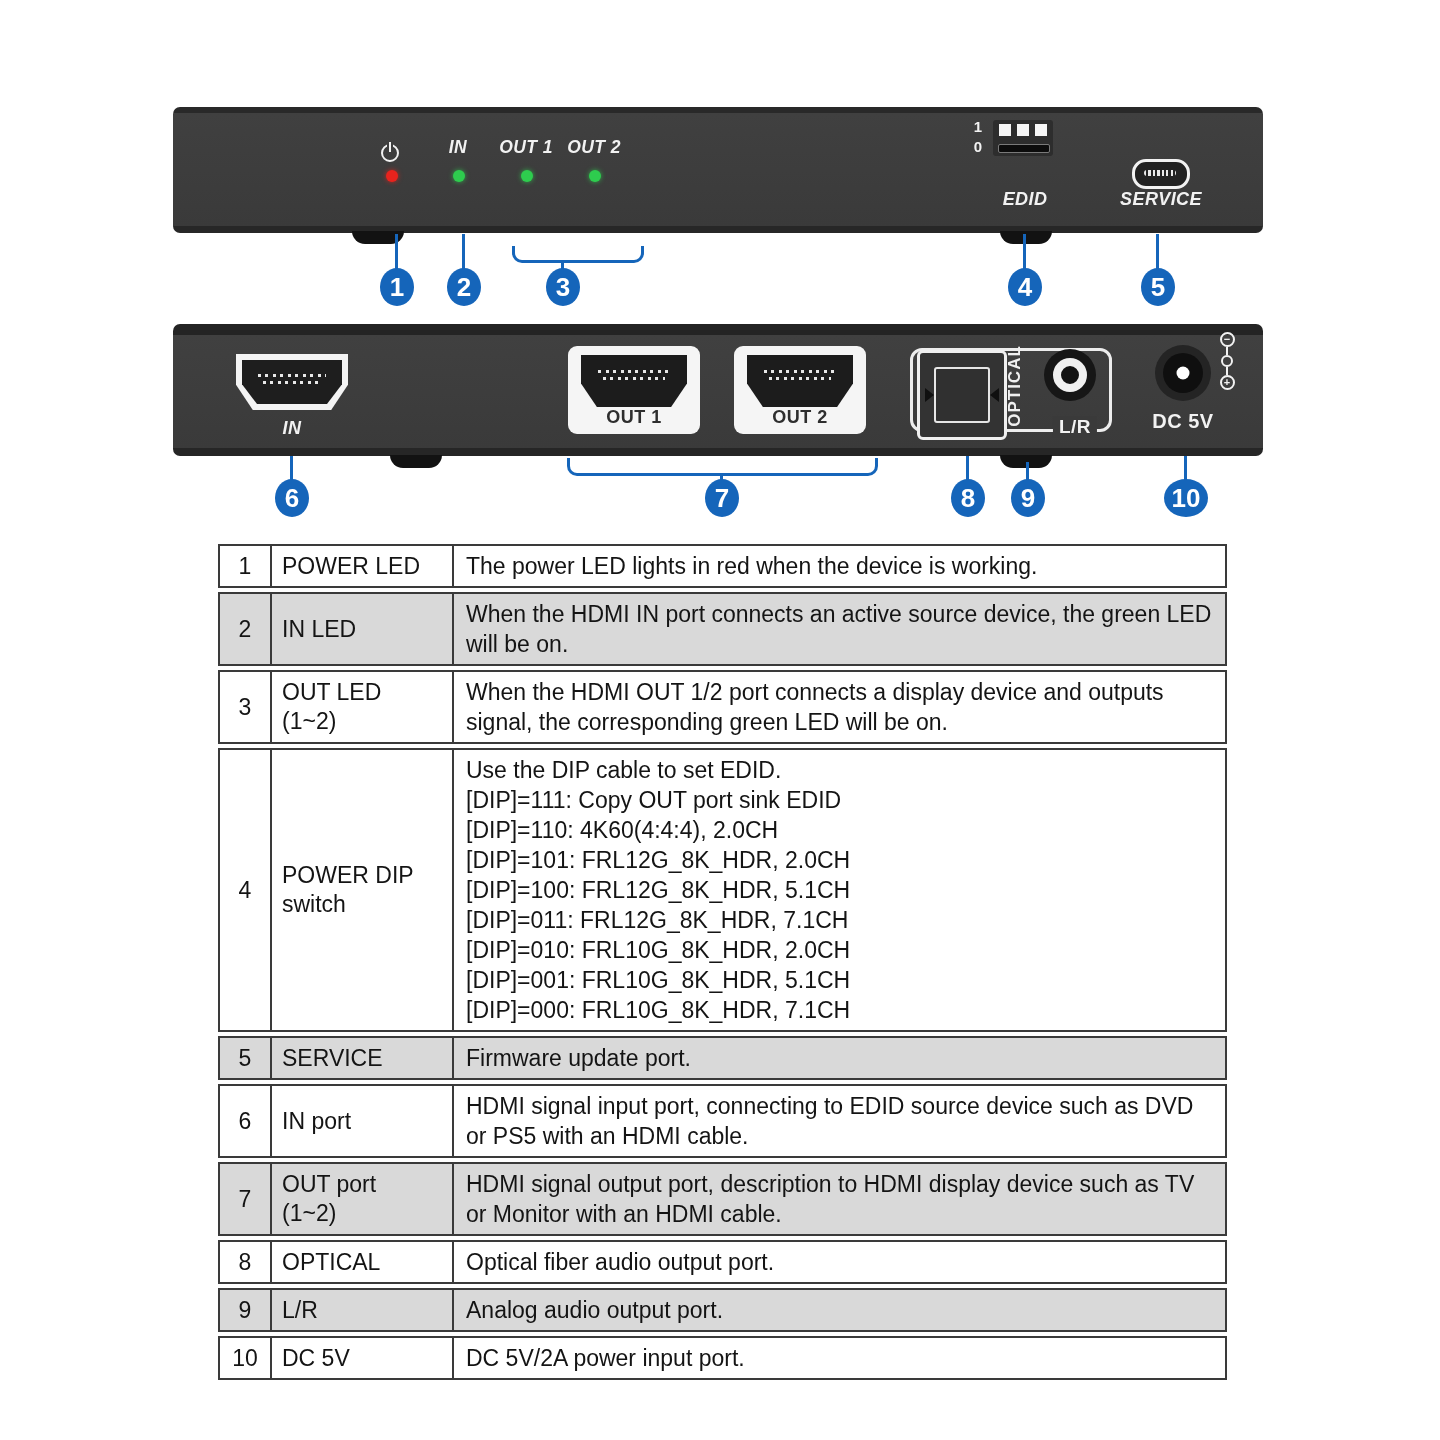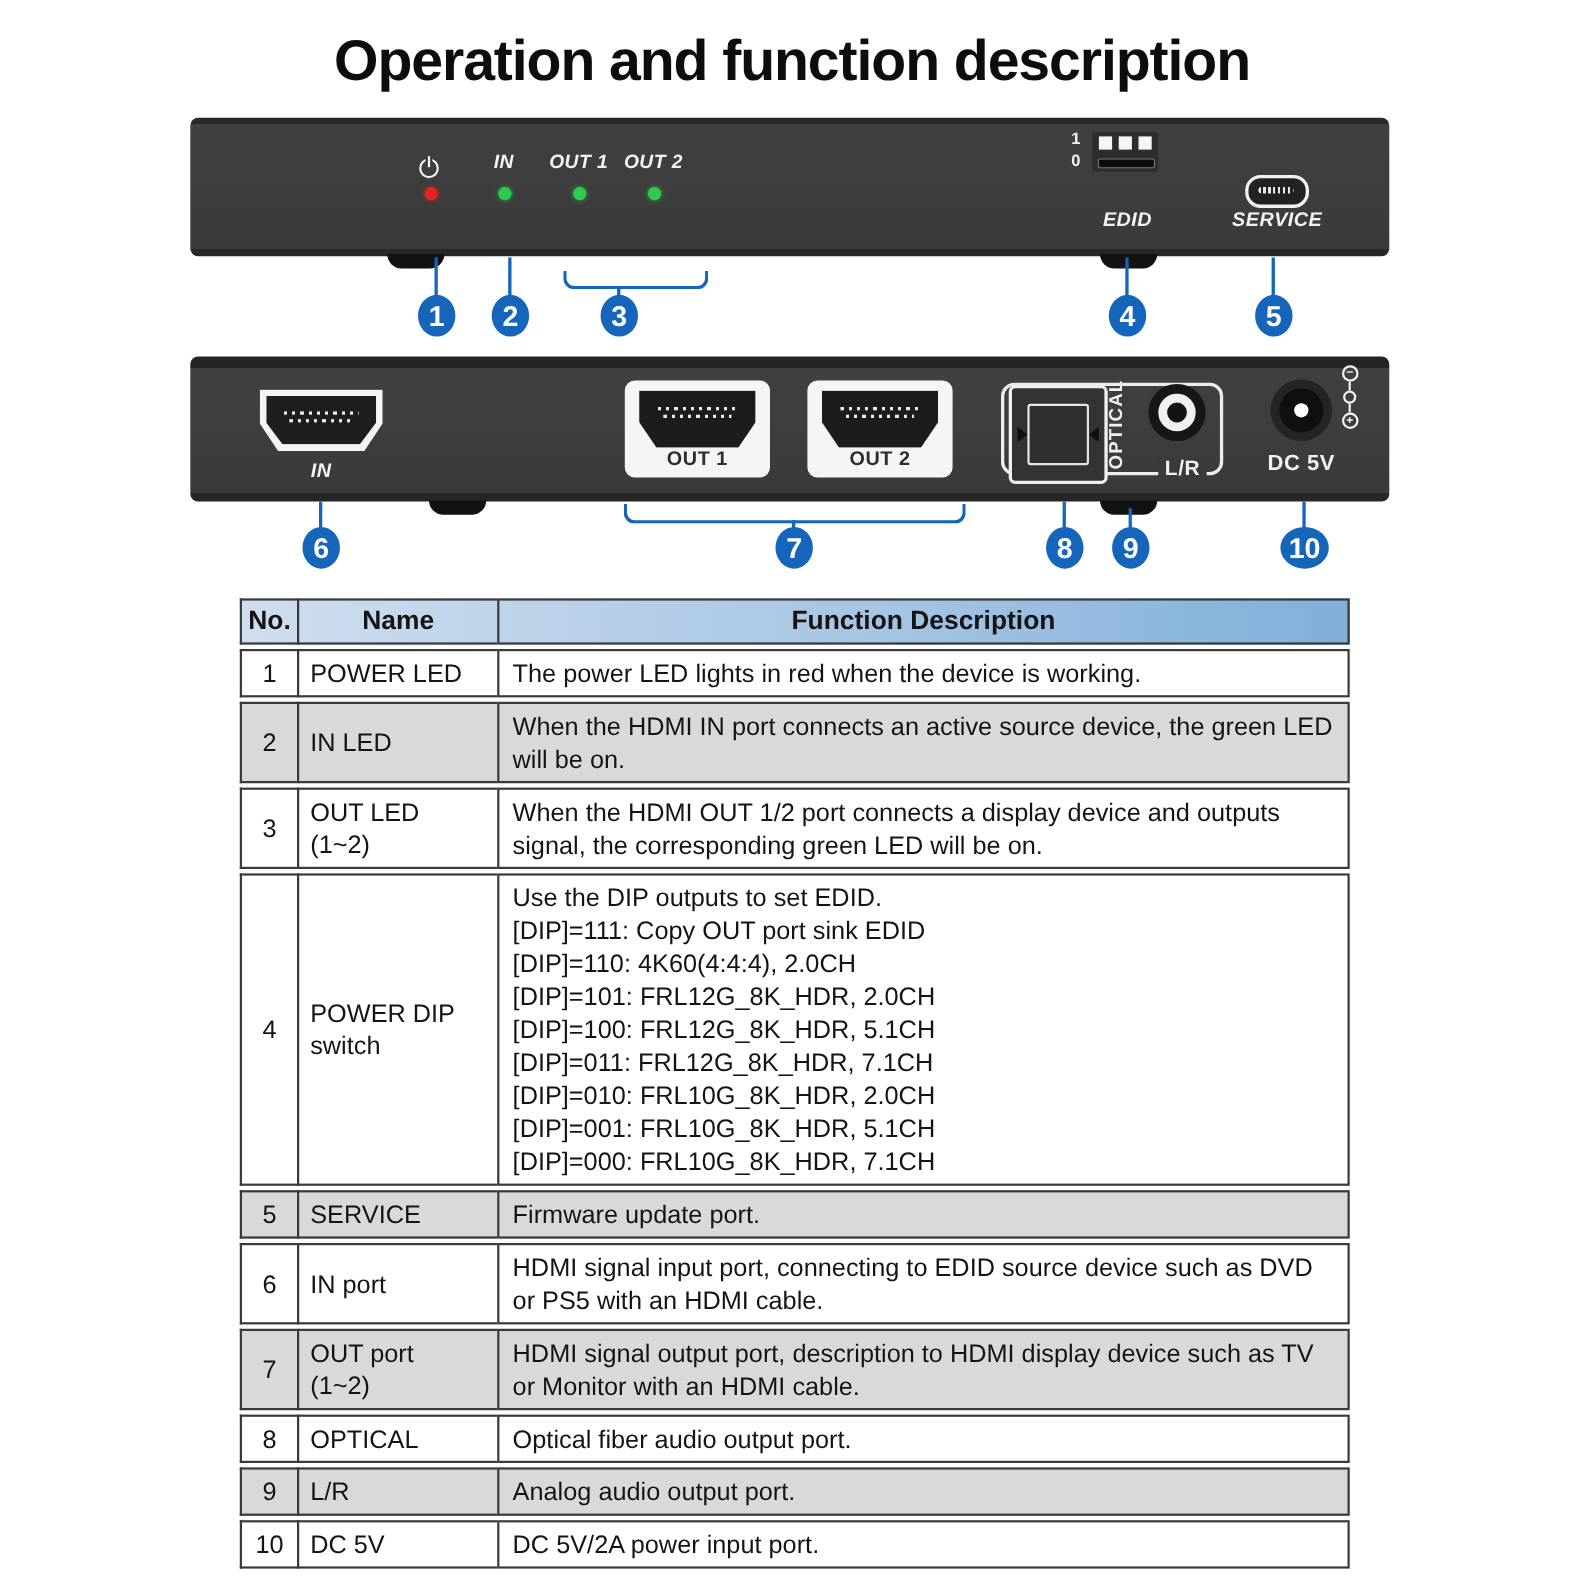--- a/index.html
+++ b/index.html
@@ -96,21 +96,20 @@
   tr.rowline.shaded{background:#d9d9d9;}
   td.no{text-align:center;vertical-align:middle;padding:5px 2px;}
   td.name{vertical-align:middle;padding:5px 10px;line-height:29px;}
   td.desc{vertical-align:middle;padding:5px 12px;line-height:30px;margin-top:16px;}
 </style>
 </head>
 <body>
 
 <div class="canvas">
 
-  <div class="page-title">Operation and function description</div>
 
   <div class="panel front">
     <span class="pwr" style="left:217px;top:36px;">
       <span class="pwr-ring"></span>
         <span class="pwr-notch"></span>
         <span class="pwr-stem"></span>
     </span>
     <span class="clabel" style="left:285px;top:30px;">IN</span>
     <span class="clabel" style="left:353px;top:30px;">OUT 1</span>
     <span class="clabel" style="left:421px;top:30px;">OUT 2</span>
@@ -223,25 +222,20 @@
   <div class="badge" style="left:1011px;top:479px;">9</div>
   <div class="badge wide" style="left:1164px;top:479px;">10</div>
 
   <table class="func">
     <colgroup>
         <col style="width:52px;">
         <col style="width:182px;">
         <col style="width:775px;">
       </colgroup>
     <tbody>
-      <tr class="thead">
-        <th>No.</th>
-        <th>Name</th>
-        <th>Function Description</th>
-      </tr>
     <tr class="rowline">
       <td class="no">1</td>
       <td class="name">
             <div>POWER LED</div>
           </td>
       <td class="desc">
             <div>The power LED lights in red when the device is working.</div>
           </td>
     </tr>
         <tr class="rowline shaded">
@@ -263,21 +257,21 @@
             <div>When the HDMI OUT 1/2 port connects a display device and outputs signal, the corresponding green LED will be on.</div>
           </td>
     </tr>
         <tr class="rowline">
       <td class="no">4</td>
       <td class="name">
             <div>POWER DIP</div>
             <div>switch</div>
           </td>
       <td class="desc">
-            <div>Use the DIP outputs to set EDID.</div>
+            <div>Use the DIP cable to set EDID.</div>
             <div>[DIP]=111: Copy OUT port sink EDID</div>
             <div>[DIP]=110: 4K60(4:4:4), 2.0CH</div>
             <div>[DIP]=101: FRL12G_8K_HDR, 2.0CH</div>
             <div>[DIP]=100: FRL12G_8K_HDR, 5.1CH</div>
             <div>[DIP]=011: FRL12G_8K_HDR, 7.1CH</div>
             <div>[DIP]=010: FRL10G_8K_HDR, 2.0CH</div>
             <div>[DIP]=001: FRL10G_8K_HDR, 5.1CH</div>
             <div>[DIP]=000: FRL10G_8K_HDR, 7.1CH</div>
           </td>
     </tr>

